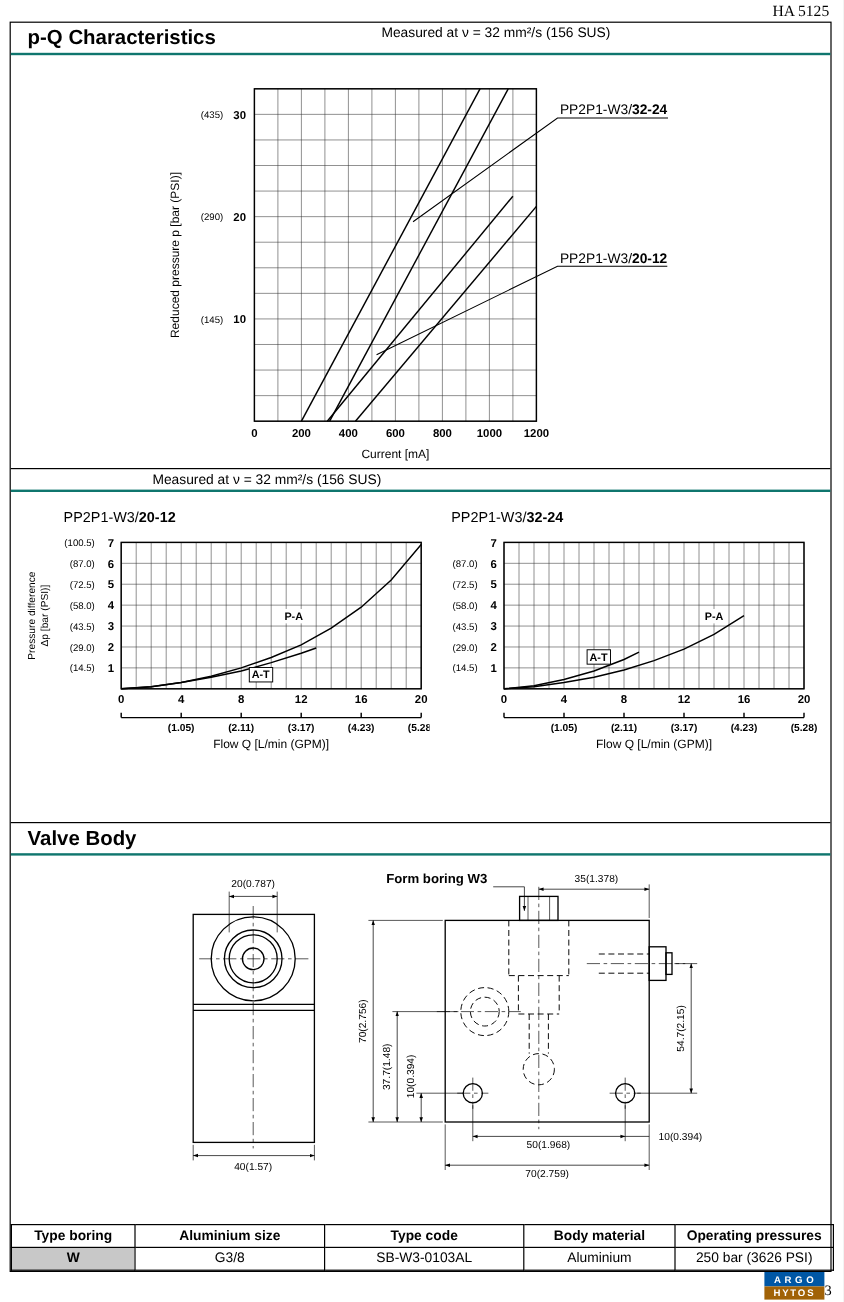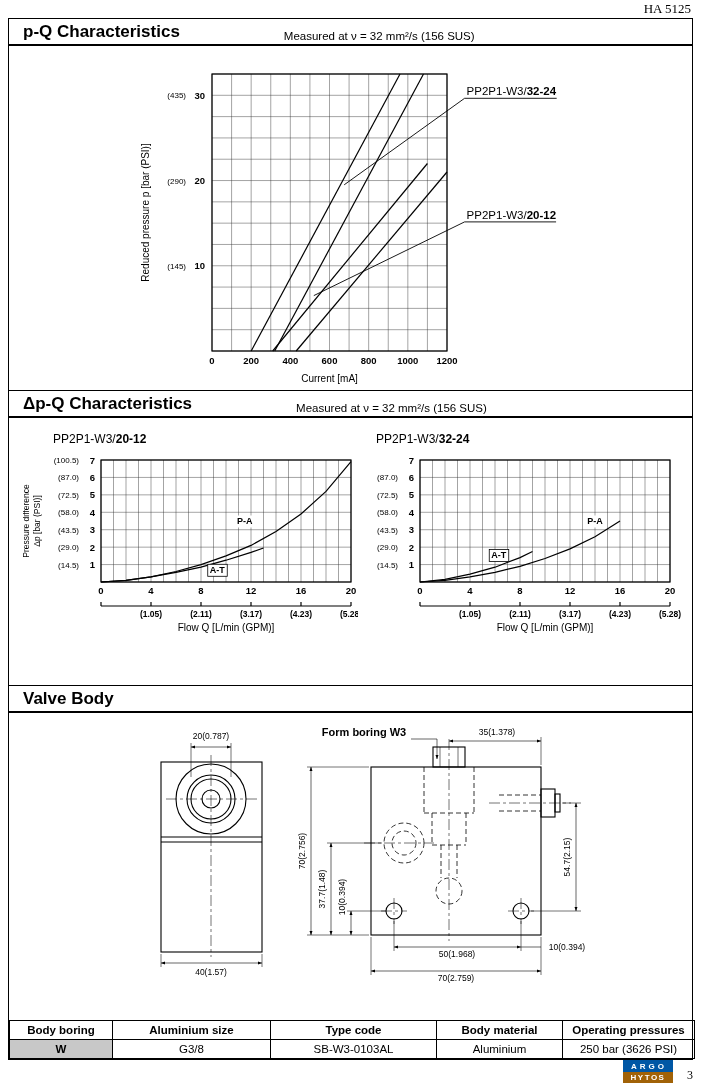--- a/index.html
+++ b/index.html
@@ -2,37 +2,37 @@
 <html><head>
 <meta charset="utf-8">
 <style>
   html,body{margin:0;padding:0;background:#e8e8e8;}
   .page{width:703px;height:1085px;position:relative;background:#fff;color:#000;
         font-family:"Liberation Sans",sans-serif;overflow:hidden;margin:0 auto;}
   .doc-code{position:absolute;top:1px;right:12px;font:13px "Liberation Serif",serif;}
   .frame{position:absolute;top:18px;left:8px;width:685px;height:1042px;border:1px solid #000;
          box-sizing:border-box;display:flex;flex-direction:column;background:#fff;}
   .sec{box-sizing:border-box;}
-  .sec-head{display:flex;align-items:flex-end;border-bottom:2px solid #000000;padding:3px 14px 2px;}
+  .sec-head{display:flex;align-items:flex-start;border-bottom:2px solid #0f766e;padding:3px 14px 2px;gap:34px;}
   .sec-title{font-size:17px;font-weight:bold;}
   .measured{font-size:11.5px;margin-left:104px;}
   .sec-pq{height:372px;border-bottom:1.5px solid #000;}
   .sec-dpq{height:295px;border-bottom:1.5px solid #000;}
   .sec-valve{flex:1;}
   .pq-chart-wrap{margin:10px 0 0 128px;}
   .dpq-row{display:flex;gap:6px;padding-left:14px;margin-top:2px;}
   .dpq-title{font-size:12px;margin:12px 0 2px 30px;}
   .dpq-block:last-child .dpq-title{margin-left:12px;}
   .dpq-title .b{font-weight:bold;}
   .valve-wrap{margin:12px 0 0 10px;}
   table.spec{margin-top:auto;border-collapse:collapse;width:100%;font-size:11.5px;table-layout:fixed;}
   table.spec th,table.spec td{border:1px solid #000;padding:3px 2px;text-align:center;overflow:hidden;}
   table.spec th{font-weight:bold;}
   table.spec td.shaded{background:#c8c8c8;font-weight:bold;}
-  .footer{position:absolute;right:10px;bottom:2px;display:flex;align-items:flex-end;gap:14px;}
+  .footer{position:absolute;right:10px;bottom:2px;display:flex;align-items:flex-end;}
   .logo{width:50px;}
   .logo-top{background:#0057a5;color:#fff;font-weight:bold;font-size:8px;text-align:center;
             letter-spacing:3px;padding:1.5px 0 1px 2px;}
   .logo-bottom{background:#a16207;color:#fff;font-weight:bold;font-size:8px;text-align:center;
             letter-spacing:1.5px;padding:1.5px 0 1px;}
   .pageno{font:12px "Liberation Serif",serif;}
   
   svg text{fill:#000;}
   .grid{stroke:#333;stroke-width:0.45;}
   .plotborder{fill:none;stroke:#000;stroke-width:1.2;}
@@ -121,21 +121,20 @@
             <text x="329.5833333333333" y="39.30769230769229" class="ann"><tspan>PP2P1-W3/</tspan><tspan class="b">32-24</tspan></text>
             <path d="M 419.6783040364583 42.30769230769229 L 327.5833333333333 42.30769230769229 L 207.2 128.8" class="leader"></path>
             <text x="329.5833333333333" y="162.8923076923077" class="ann"><tspan>PP2P1-W3/</tspan><tspan class="b">20-12</tspan></text>
             <path d="M 419.0833333333333 165.8923076923077 L 327.5833333333333 165.8923076923077 L 176.8 239.6" class="leader"></path>
           </svg>
       </div>
     </section>
 
     <section class="sec sec-dpq">
       <div class="sec-head">
-        <span class="sec-title">Δp-Q Characteristics</span>
         <span class="measured">Measured at ν = 32 mm²/s (156 SUS)</span>
       </div>
       <div class="dpq-row">
         <div class="dpq-block">
           <div class="dpq-title">
             <span>PP2P1-W3/</span><span class="b">20-12</span>
           </div>
           <svg id="dpq1-svg" width="335" height="195">
               <line x1="78" y1="12" x2="78" y2="134" class="grid"></line>
               <line x1="90.5" y1="12" x2="90.5" y2="134" class="grid"></line>
@@ -393,21 +392,21 @@
     <table class="spec">
       <colgroup>
         <col style="width:103px">
           <col style="width:158px">
           <col style="width:166px">
           <col style="width:126px">
           <col style="width:132px">
       </colgroup>
       <thead>
         <tr>
-          <th>Body boring</th>
+          <th>Type boring</th>
           <th>Aluminium size</th>
           <th>Type code</th>
           <th>Body material</th>
           <th>Operating pressures</th>
         </tr>
       </thead>
       <tbody>
         <tr>
           <td class="shaded">W</td>
           <td>G3/8</td>

